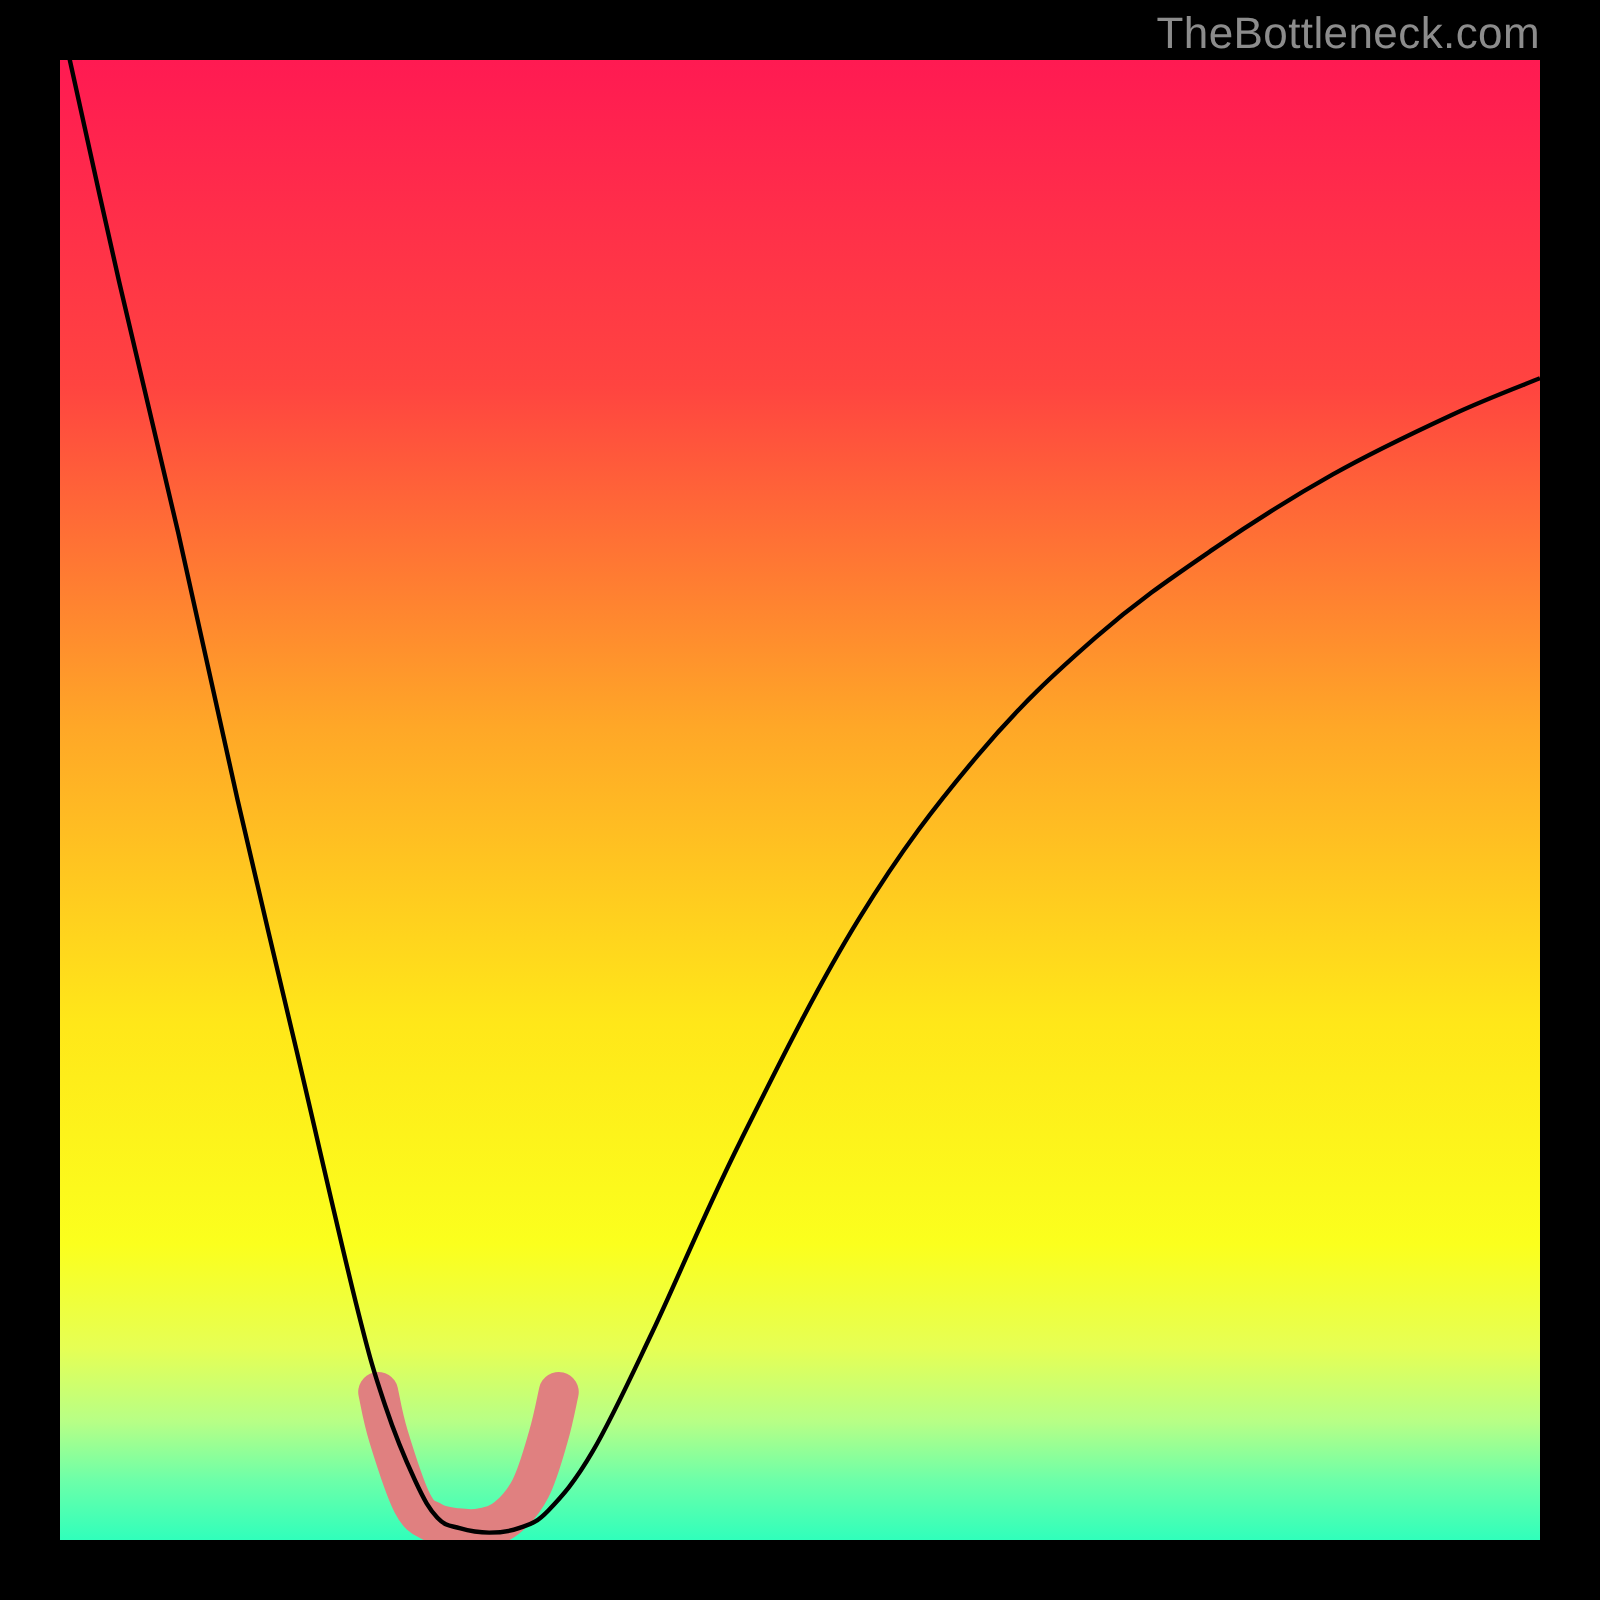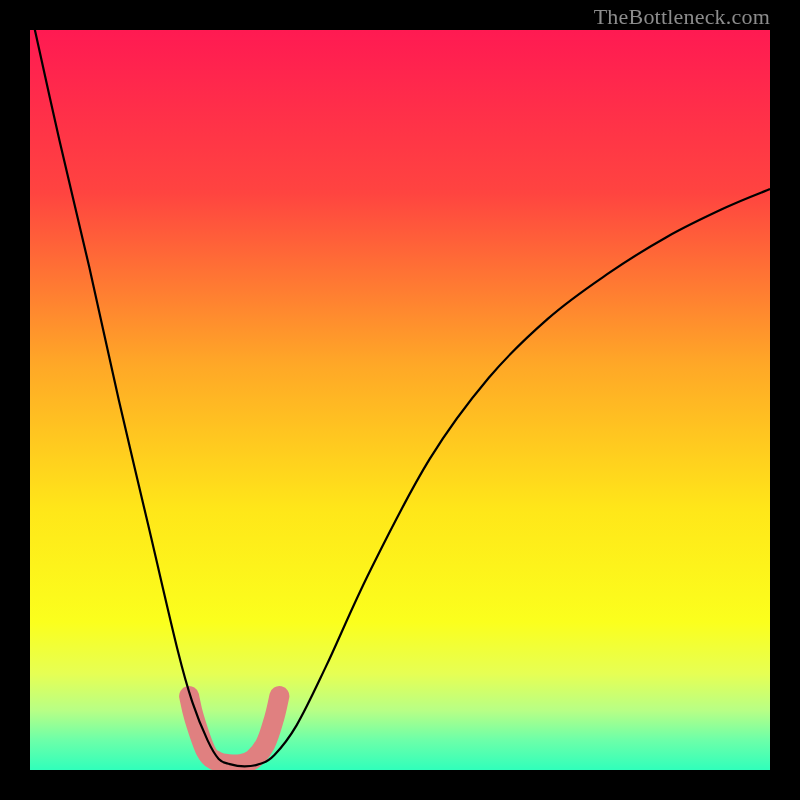--- a/index.html
+++ b/index.html
@@ -30,21 +30,21 @@
     position: absolute;
     left: 0;
     top: 0;
     width: 100%;
     height: 100%;
   }
   .watermark {
     position: absolute;
     top: 4px;
     right: 30px;
-    font-family: Liberation Serif, serif;
+    font-family: Liberation Sans, sans-serif;
     font-size: 22px;
     color: #8c8c8c;
     font-weight: 500;
     letter-spacing: 0.2px;
   }
   svg.curve {
     position: absolute;
     left: 0;
     top: 0;
     width: 100%;

